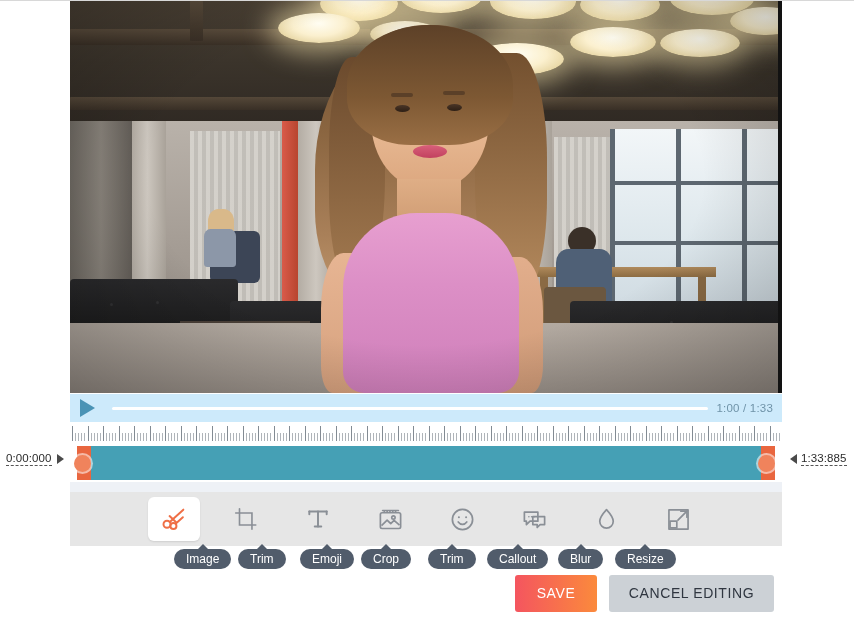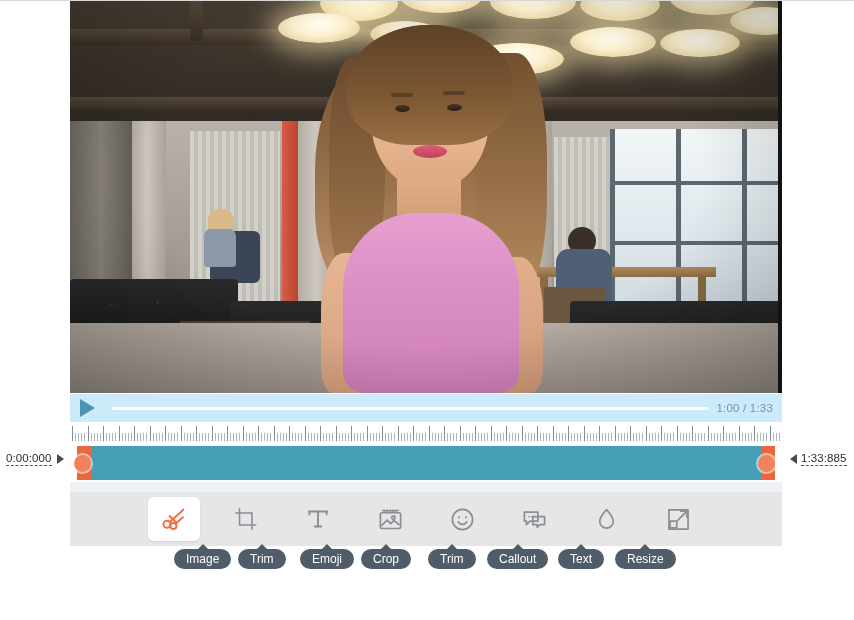--- a/index.html
+++ b/index.html
@@ -711,18 +711,22 @@
     </div>
   </div>
 
   <div class="tips">
     <div class="tip" style="left:104px;">Image</div>
     <div class="tip" style="left:168px;">Trim</div>
     <div class="tip" style="left:230px;">Emoji</div>
     <div class="tip" style="left:291px;">Crop</div>
     <div class="tip" style="left:358px;">Trim</div>
     <div class="tip" style="left:417px;">Callout</div>
-    <div class="tip" style="left:488px;">Text</div>
+    <div class="tip" style="left:488px;">Blur</div>
     <div class="tip" style="left:545px;">Resize</div>
   </div>
 
+  <div class="actions">
+    <button class="btn-save">SAVE</button>
+    <button class="btn-cancel">CANCEL EDITING</button>
+  </div>
 
 </div>
 
 </body></html>

